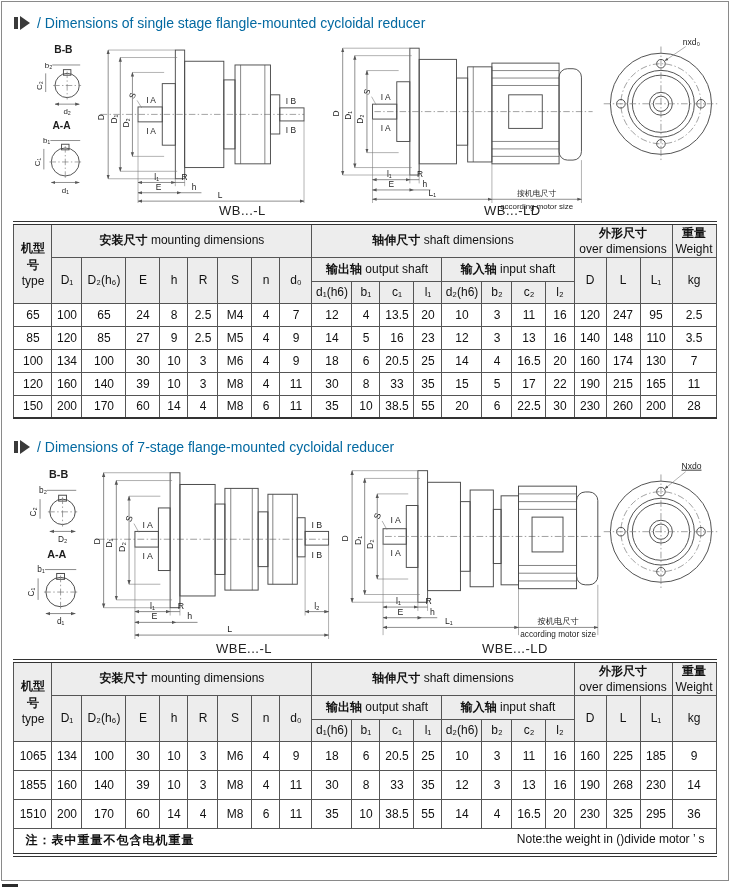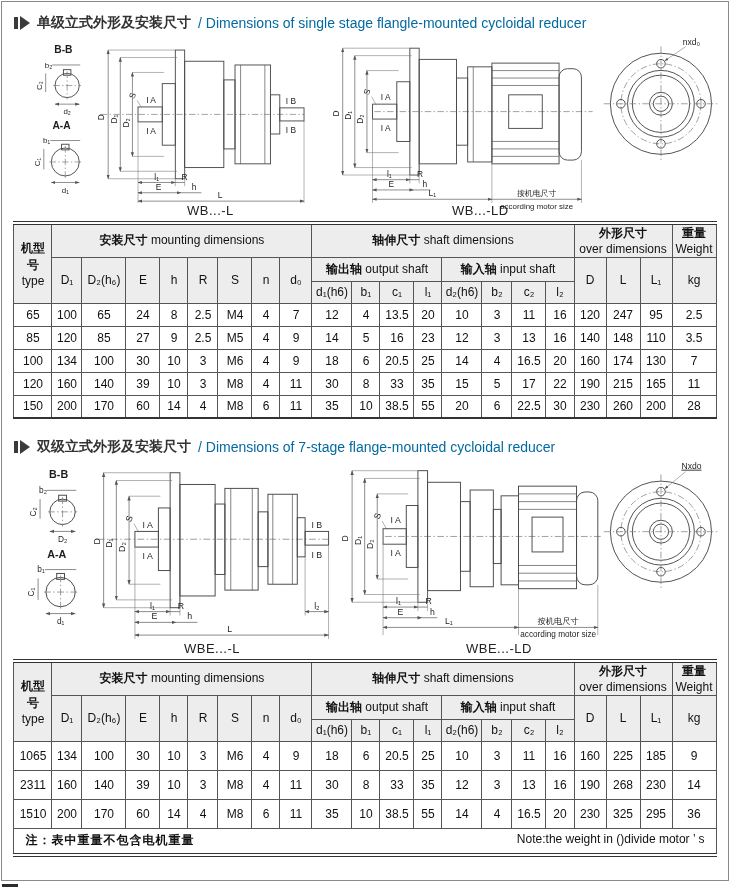--- a/index.html
+++ b/index.html
@@ -8,21 +8,21 @@
   .corner-mark{position:absolute;left:2px;top:884px;width:16px;height:3px;background:#2b2b2b;}
 
   .sec-title{display:flex;align-items:center;gap:7px;margin:9px 0 0 12px;height:24px;font-size:14px;color:#333;}
   .sec-title .zh{font-weight:bold;}
   .sec-title .en{font-weight:normal;color:#0369a1;}
   .title-icon{width:16px;height:14px;flex:0 0 auto;}
 
   .draw-row{position:relative;width:726px;}
   .draw-row1{height:186px;}
   .draw-row2{height:200px;}
-  .caption{position:absolute;font-size:13px;color:#222;letter-spacing:.5px;}
+  .caption{position:absolute;font-size:13px;color:#222;letter-spacing:.5px;margin-left:32px;}
 
   svg{overflow:visible;}
   .ln{stroke:#4a4a4a;fill:none;stroke-width:1;}
   .fin{stroke:#4a4a4a;fill:none;stroke-width:.7;}
   .dim{stroke:#555;fill:none;stroke-width:.7;}
   .ext{stroke:#777;fill:none;stroke-width:.6;}
   .dash{stroke:#737373;fill:none;stroke-width:.7;stroke-dasharray:7 2.5 1.5 2.5;}
   .svgt{font-size:9px;fill:#1d1d1d;}
   .svgtt{font-size:11px;fill:#1d1d1d;font-weight:bold;}
   .svgs{font-size:8.5px;fill:#1d1d1d;}
@@ -45,21 +45,20 @@
 </head>
 <body>
 
 <div class="page">
 
   <div class="sec-title">
     <svg class="title-icon" viewBox="0 0 16 14">
       <polygon points="0,1 4,1 4,13 0,13" fill="#3a3a3a"></polygon>
       <polygon points="6,0 16,7 6,14" fill="#3a3a3a"></polygon>
     </svg>
-    <span class="zh">单级立式外形及安装尺寸</span>
     <span class="en">/ Dimensions of single stage flangle-mounted cycloidal reducer</span>
   </div>
 
   <div class="draw-row draw-row1">
 
     <svg width="300" height="166" viewBox="0 0 300 178" style="position:absolute;left:14px;top:2px;">
       <defs>
         <marker id="ar" viewBox="0 0 10 10" refX="9" refY="5" markerWidth="7" markerHeight="7" orient="auto-start-reverse">
           <path d="M0,1.5 L10,5 L0,8.5 z" fill="#555"></path>
         </marker>
@@ -391,21 +390,20 @@
           <td>28</td>
         </tr>
       </tbody>
   </table>
 
   <div class="sec-title" style="margin-top:16px;">
     <svg class="title-icon" viewBox="0 0 16 14">
       <polygon points="0,1 4,1 4,13 0,13" fill="#3a3a3a"></polygon>
       <polygon points="6,0 16,7 6,14" fill="#3a3a3a"></polygon>
     </svg>
-    <span class="zh">双级立式外形及安装尺寸</span>
     <span class="en">/ Dimensions of 7-stage flange-mounted cycloidal reducer</span>
   </div>
 
   <div class="draw-row draw-row2">
 
     <svg width="320" height="178" viewBox="0 0 320 182" style="position:absolute;left:14px;top:2px;">
 
       <text x="40" y="17" class="svgtt" text-anchor="middle">B-B</text>
       <circle cx="44" cy="52" r="13" class="ln"></circle>
       <rect x="40" y="35" width="8" height="6" class="ln"></rect>
@@ -553,21 +551,21 @@
       <circle cx="66" cy="118" r="4.5" class="ln"></circle>
       <circle cx="24" cy="76" r="4.5" class="ln"></circle>
       <circle cx="108" cy="76" r="4.5" class="ln"></circle>
       <line x1="6" y1="76" x2="126" y2="76" class="dash"></line>
       <line x1="66" y1="16" x2="66" y2="136" class="dash"></line>
       <text x="98" y="10" class="svgt" text-anchor="middle" text-decoration="underline">Nxdo</text>
       <line x1="92" y1="13" x2="70" y2="31" class="ext" marker-end="url(#ar)"></line>
     </svg>
 
     <div class="caption" style="left:182px;top:182px;">WBE...-L</div>
-    <div class="caption" style="left:464px;top:182px;text-align:right;">WBE...-LD</div>
+    <div class="caption" style="left:448px;top:182px;text-align:right;">WBE...-LD</div>
   </div>
 
   <table class="dimtable t2">
     <colgroup>
       <col style="width:38px">
         <col style="width:30px">
         <col style="width:44px">
         <col style="width:34px">
         <col style="width:28px">
       <col style="width:30px">
@@ -640,21 +638,21 @@
           <td>10</td>
           <td>3</td>
           <td>11</td>
           <td>16</td>
           <td>160</td>
           <td>225</td>
           <td>185</td>
           <td>9</td>
         </tr>
         <tr>
-          <td>2311</td>
+          <td>1855</td>
           <td>160</td>
           <td>140</td>
           <td>39</td>
           <td>10</td>
           <td>3</td>
           <td>M8</td>
           <td>4</td>
           <td>11</td>
           <td>30</td>
           <td>8</td>

